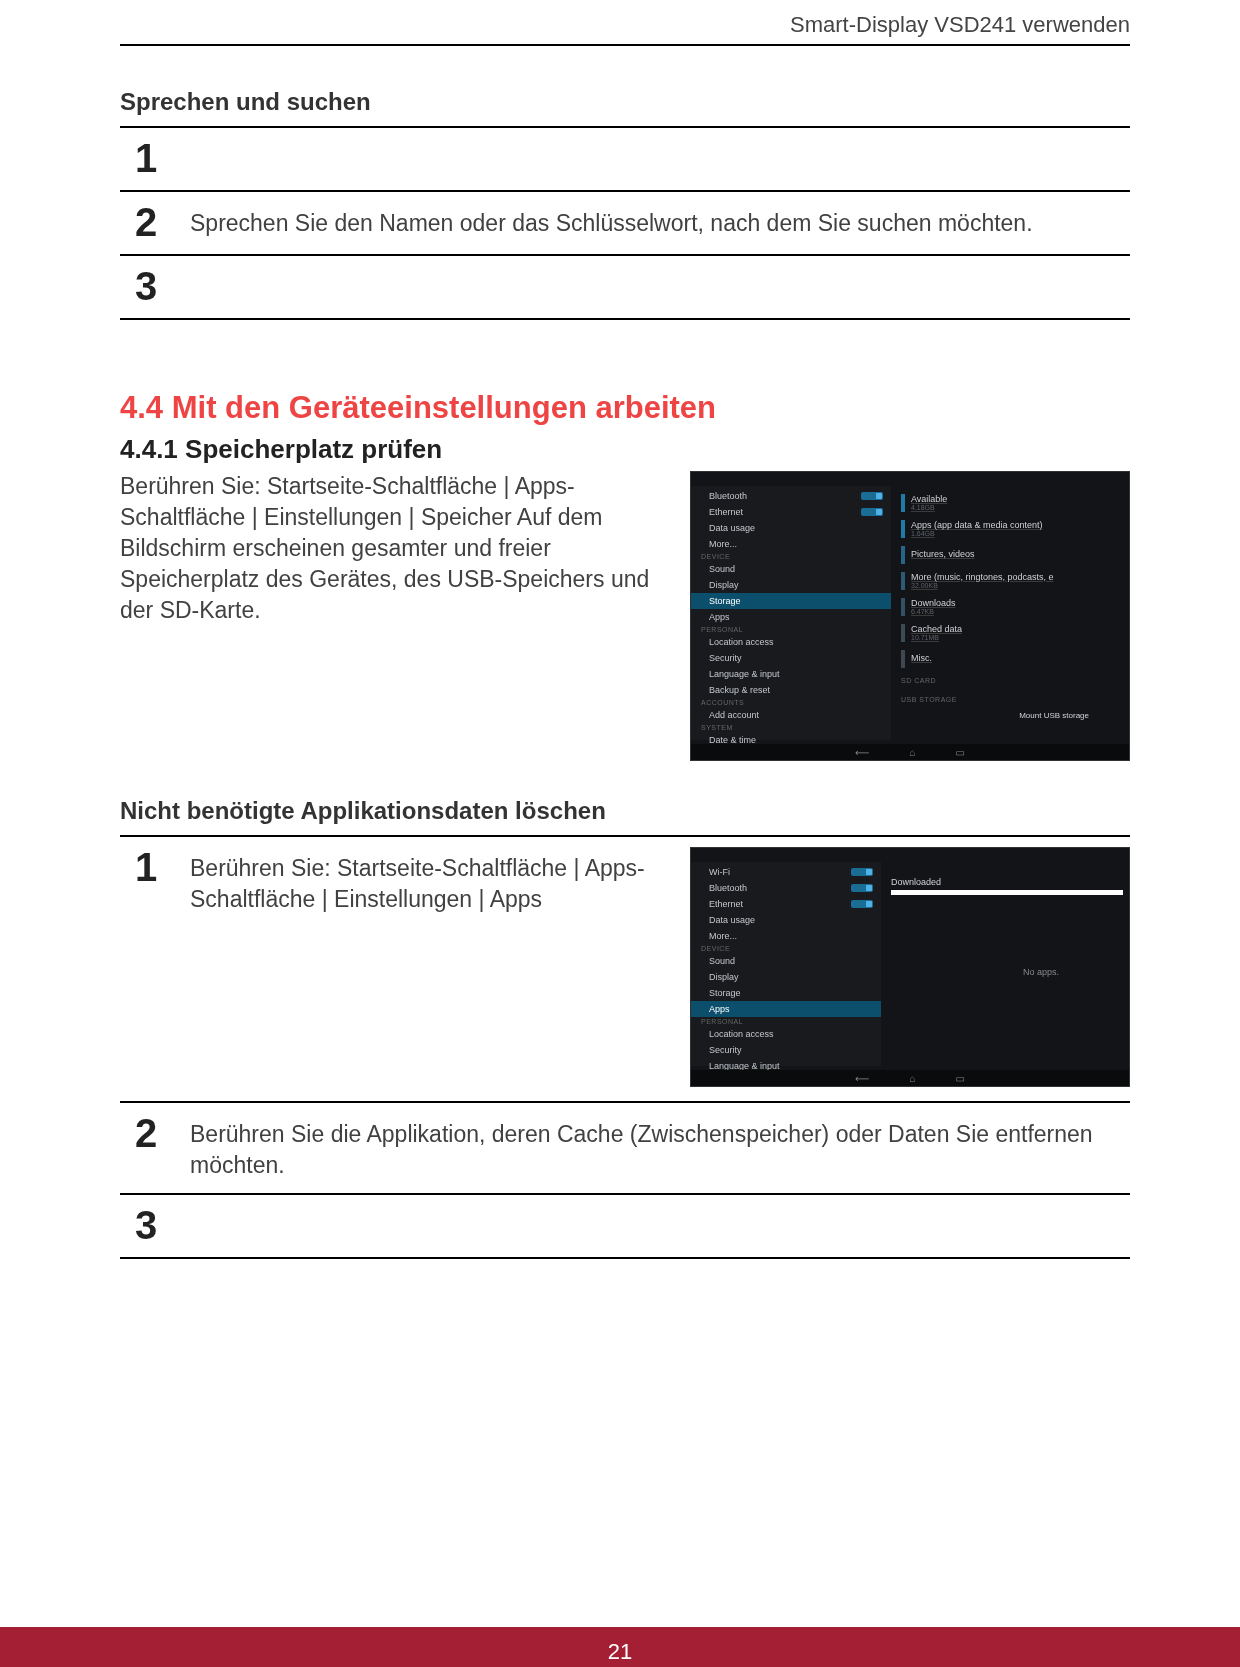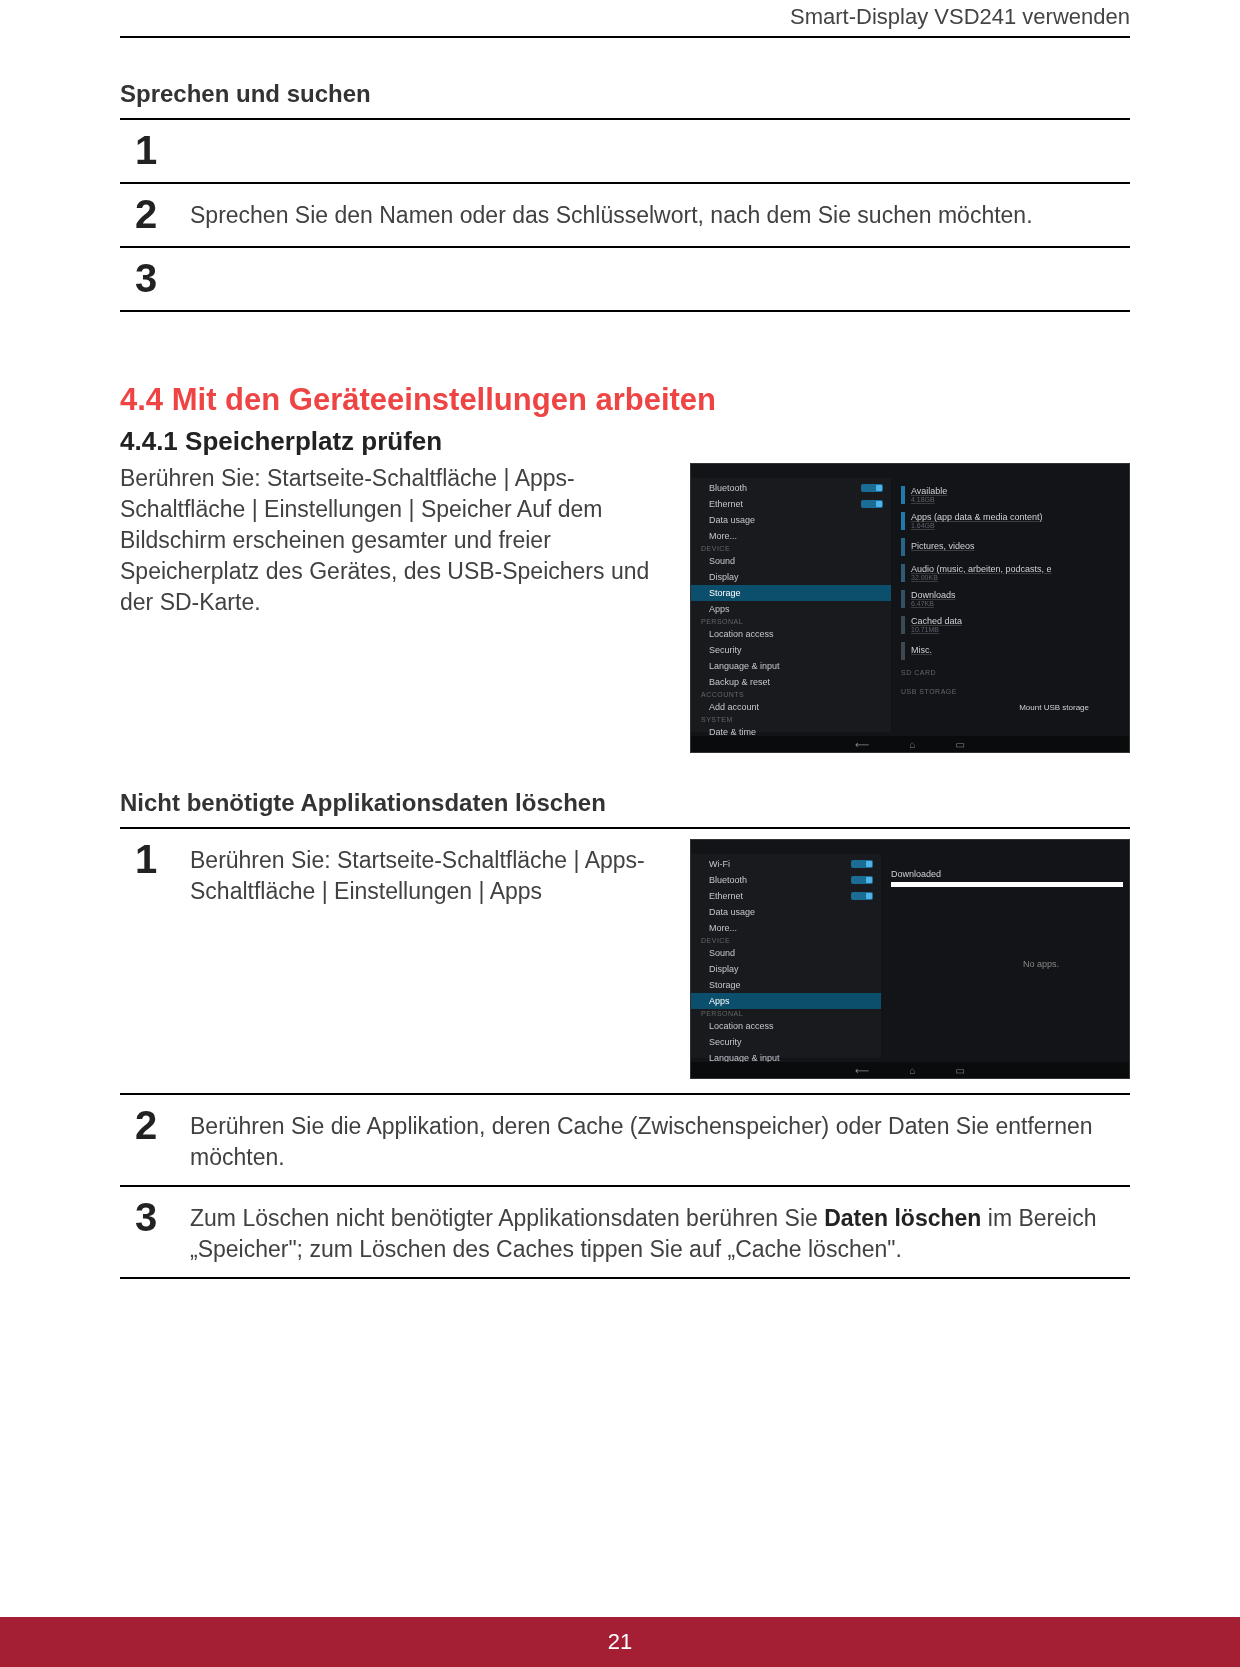--- a/index.html
+++ b/index.html
@@ -9,21 +9,21 @@
     background: #fff;
     font-family: Arial, Helvetica, sans-serif;
     color: #3b3b3b;
     position: relative;
   }
   .page {
     padding: 0 110px 0 120px;
   }
   .header-bar {
     border-bottom: 2px solid #000;
-    padding: 4px 0 6px 0;
+    padding: 12px 0 6px 0;
     text-align: right;
     font-size: 22px;
     color: #444;
   }
   .section-heading {
     font-size: 24px;
     font-weight: bold;
     color: #333;
     margin-top: 42px;
     margin-bottom: 12px;
@@ -182,21 +182,21 @@
     padding: 10px 0 14px 0;
     margin-top: -2px;
   }
   .step-with-image .left {
     display: flex; gap: 26px; flex: 1; align-items: flex-start;
   }
 
   .footer {
     position: absolute;
     left: 0; right: 0; bottom: 0;
-    height: 50px;
+    height: 40px;
     background: #a41e34;
     color: #fff;
     text-align: center;
     font-size: 22px;
     line-height: 50px;
   }
 </style>
 </head>
 <body>
 
@@ -300,21 +300,21 @@
           </div>
         <div class="shot-main-item">
             <span class="shot-bar" style="background:#26658a"></span>
             <div>
               <div class="shot-main-label">Pictures, videos</div>
             </div>
           </div>
         <div class="shot-main-item">
             <span class="shot-bar" style="background:#2e5a76"></span>
             <div>
-              <div class="shot-main-label">Audio (music, arbeiten, podcasts, e</div>
+              <div class="shot-main-label">More (music, ringtones, podcasts, e</div>
               <div class="shot-main-sub">32.00KB</div>
             </div>
           </div>
         <div class="shot-main-item">
             <span class="shot-bar" style="background:#335065"></span>
             <div>
               <div class="shot-main-label">Downloads</div>
               <div class="shot-main-sub">6.47KB</div>
             </div>
           </div>
@@ -411,22 +411,19 @@
     </div>
   </div>
 
   <div class="step-row">
     <div class="step-num">2</div>
     <div class="step-text">Berühren Sie die Applikation, deren Cache (Zwischenspeicher) oder Daten Sie entfernen möchten.</div>
   </div>
 
   <div class="step-row">
     <div class="step-num">3</div>
-    <div class="step-text">
-      <span>Zum Löschen nicht benötigter Applikationsdaten berühren Sie </span><b>Daten löschen</b><span> im Bereich „Speicher"; zum Löschen des Caches tippen Sie auf „Cache löschen".</span>
-    </div>
   </div>
 
 </div>
 
 <div class="footer">
   <span>21</span>
 </div>
 
 </body></html>

